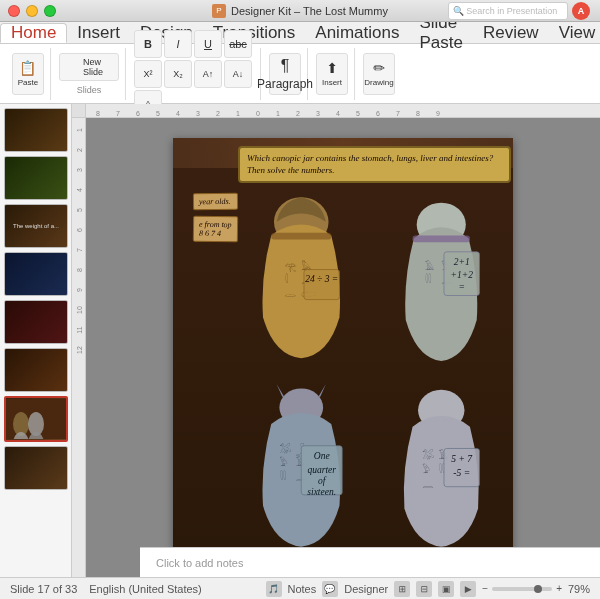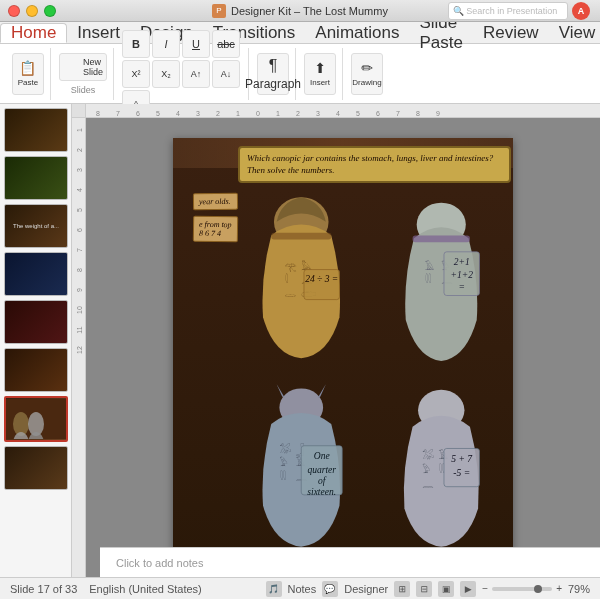--- a/index.html
+++ b/index.html
@@ -127,21 +127,21 @@
       background: #f5f5f5;
       border: 1px solid #ddd;
       border-radius: 3px;
       display: flex;
       align-items: center;
       justify-content: center;
       font-size: 11px;
       color: #333;
       cursor: pointer;
     }
-    .rb-btn.wide { width: 48px; padding-left: 23px; }
+    .rb-btn.wide { width: 60px; padding-left: 23px; }
     .rb-large {
       width: 32px; height: 42px;
       background: #f5f5f5;
       border: 1px solid #ddd;
       border-radius: 3px;
       display: flex;
       flex-direction: column;
       align-items: center;
       justify-content: center;
       font-size: 9px;
@@ -281,20 +281,21 @@
     
     #notes-area {
       height: 30px;
       background: white;
       border-top: 1px solid #ccc;
       display: flex;
       align-items: center;
       padding-left: 16px;
       font-size: 11px;
       color: #999;
+      margin-left: 40px;
     }
 
     
     #statusbar {
       height: 22px;
       background: #f0f0f0;
       border-top: 1px solid #ccc;
       display: flex;
       align-items: center;
       padding: 0 10px;

